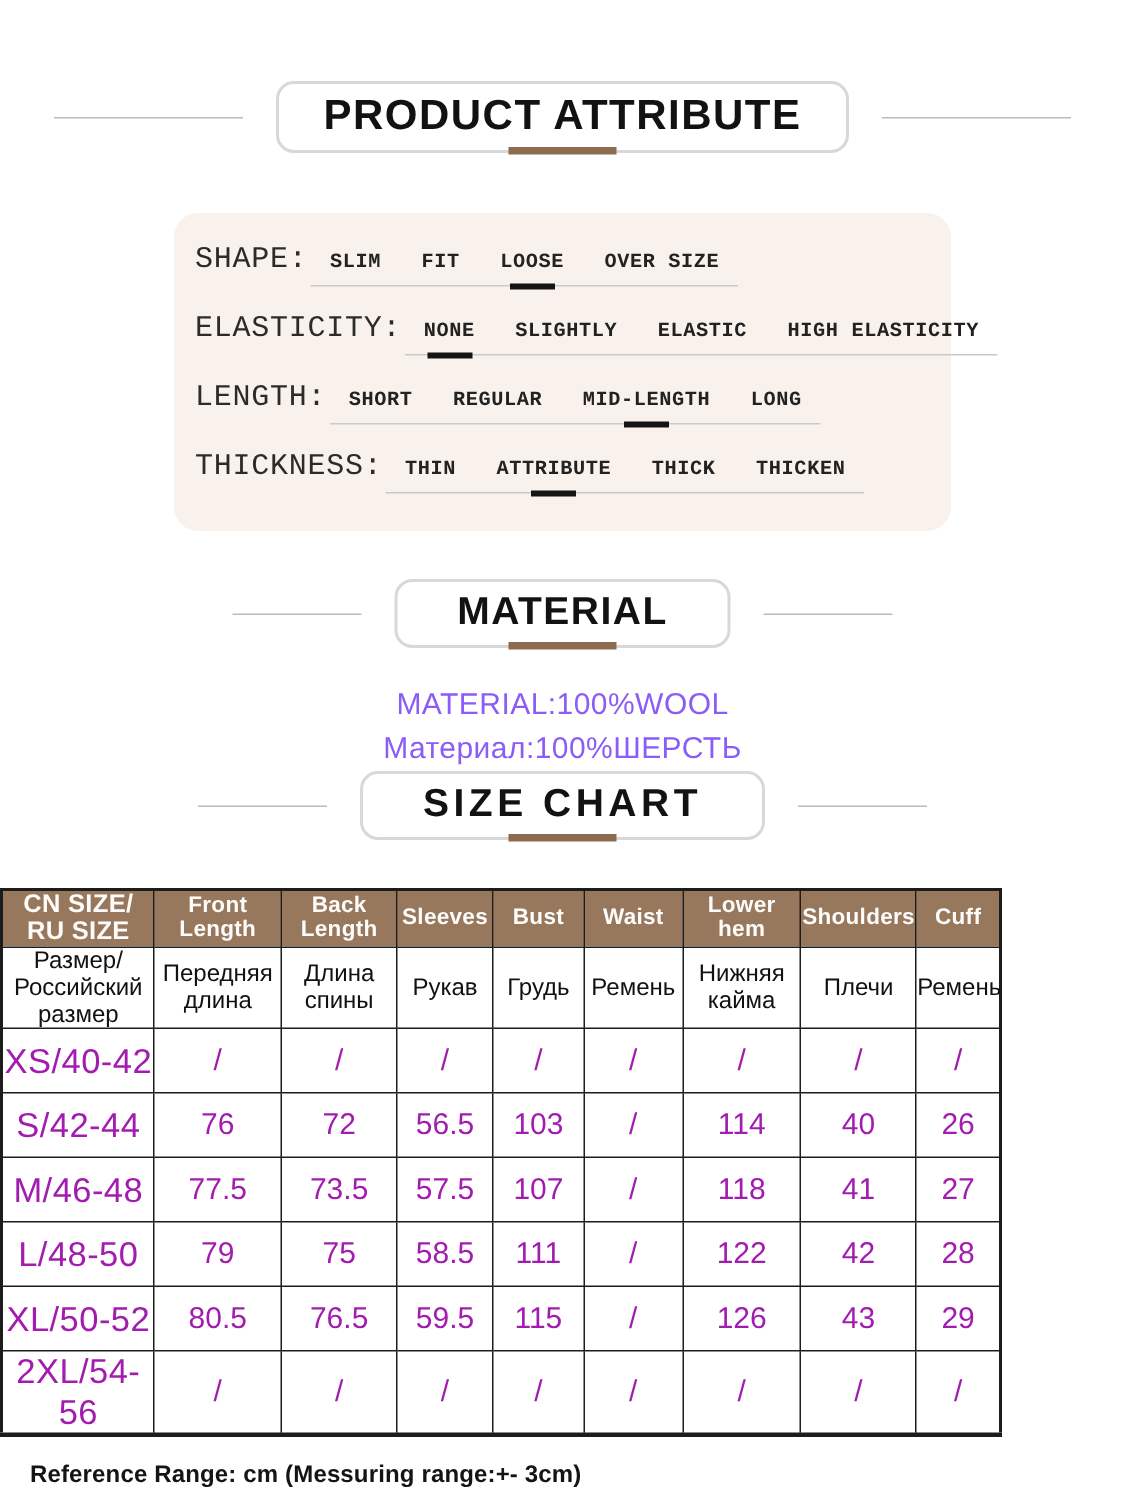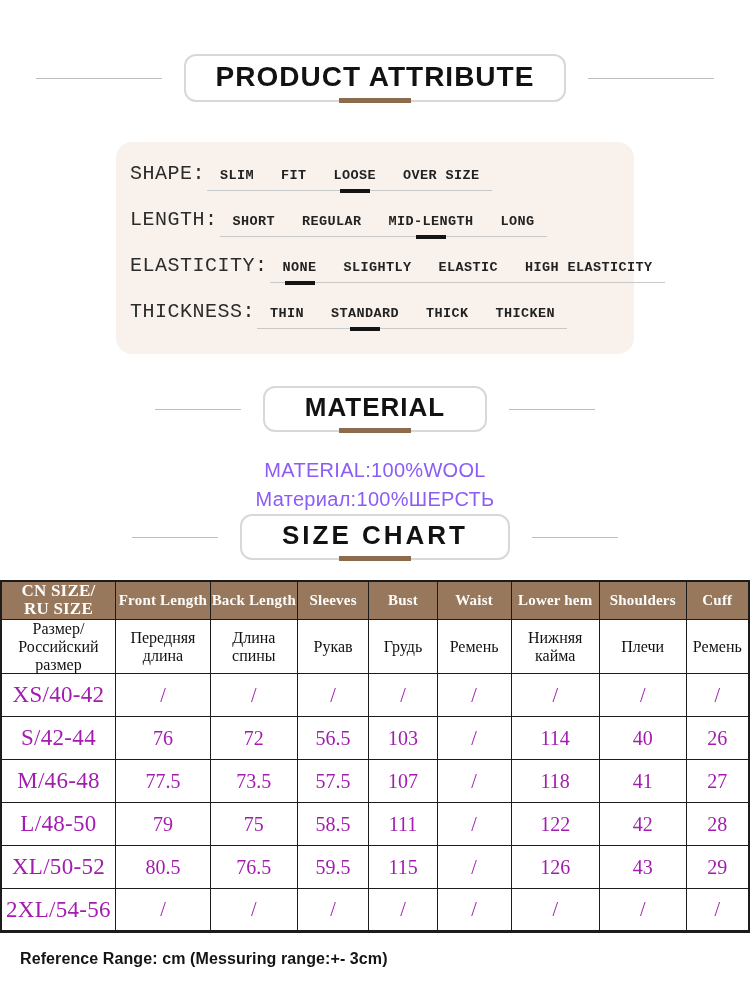--- a/index.html
+++ b/index.html
@@ -54,22 +54,22 @@
     content:""; position:absolute; left:50%; transform:translateX(-50%);
     bottom:-10px; width:30px; height:4px; background:#141414;
   }
 
   
   .material-lines { margin-top:24px; text-align:center; }
   .material-line { font-size:20px; line-height:29px; color:#8b5cf6; letter-spacing:0.3px; }
 
   
   table.size-table {
-    width:750px; margin-top:20px; border-collapse:collapse; table-layout:fixed;
-    border:2px solid #1c1c1c; border-bottom-width:3px;font-family:Liberation Serif, serif;
+    width:668px; margin-top:32px; border-collapse:collapse; table-layout:fixed;
+    border:2px solid #1c1c1c; border-bottom-width:3px;
   }
   .size-table th, .size-table td {
     border:1.5px solid #1c1c1c; text-align:center; vertical-align:middle; padding:0;
   }
   .t-en th {
     background:#97785c; color:#fdfcfa; font-size:15px; font-weight:700;
     height:37px; line-height:1.08; letter-spacing:0.2px;
   }
   .t-en th.first { font-size:17px; }
   .t-ru th {
@@ -102,42 +102,42 @@
     <div class="attr-row">
       <span class="attr-label">SHAPE:</span>
       <span class="attr-options">
         <span class="attr-option">SLIM</span>
         <span class="attr-option">FIT</span>
         <span class="attr-option selected">LOOSE</span>
         <span class="attr-option">OVER SIZE</span>
       </span>
     </div>
     <div class="attr-row">
+      <span class="attr-label">ELASTICITY:</span>
+      <span class="attr-options">
+        <span class="attr-option selected">NONE</span>
+        <span class="attr-option">SLIGHTLY</span>
+        <span class="attr-option">ELASTIC</span>
+        <span class="attr-option">HIGH ELASTICITY</span>
+      </span>
+    </div>
+    <div class="attr-row">
       <span class="attr-label">LENGTH:</span>
       <span class="attr-options">
         <span class="attr-option">SHORT</span>
         <span class="attr-option">REGULAR</span>
         <span class="attr-option selected">MID-LENGTH</span>
         <span class="attr-option">LONG</span>
       </span>
     </div>
     <div class="attr-row">
-      <span class="attr-label">ELASTICITY:</span>
-      <span class="attr-options">
-        <span class="attr-option selected">NONE</span>
-        <span class="attr-option">SLIGHTLY</span>
-        <span class="attr-option">ELASTIC</span>
-        <span class="attr-option">HIGH ELASTICITY</span>
-      </span>
-    </div>
-    <div class="attr-row">
       <span class="attr-label">THICKNESS:</span>
       <span class="attr-options">
         <span class="attr-option">THIN</span>
-        <span class="attr-option selected">STANDARD</span>
+        <span class="attr-option selected">ATTRIBUTE</span>
         <span class="attr-option">THICK</span>
         <span class="attr-option">THICKEN</span>
       </span>
     </div>
   </section>
 
   <div class="sec-header w2 mt2">
     <span class="hline"></span>
     <div class="hbox">
       <span class="htitle">MATERIAL</span>

